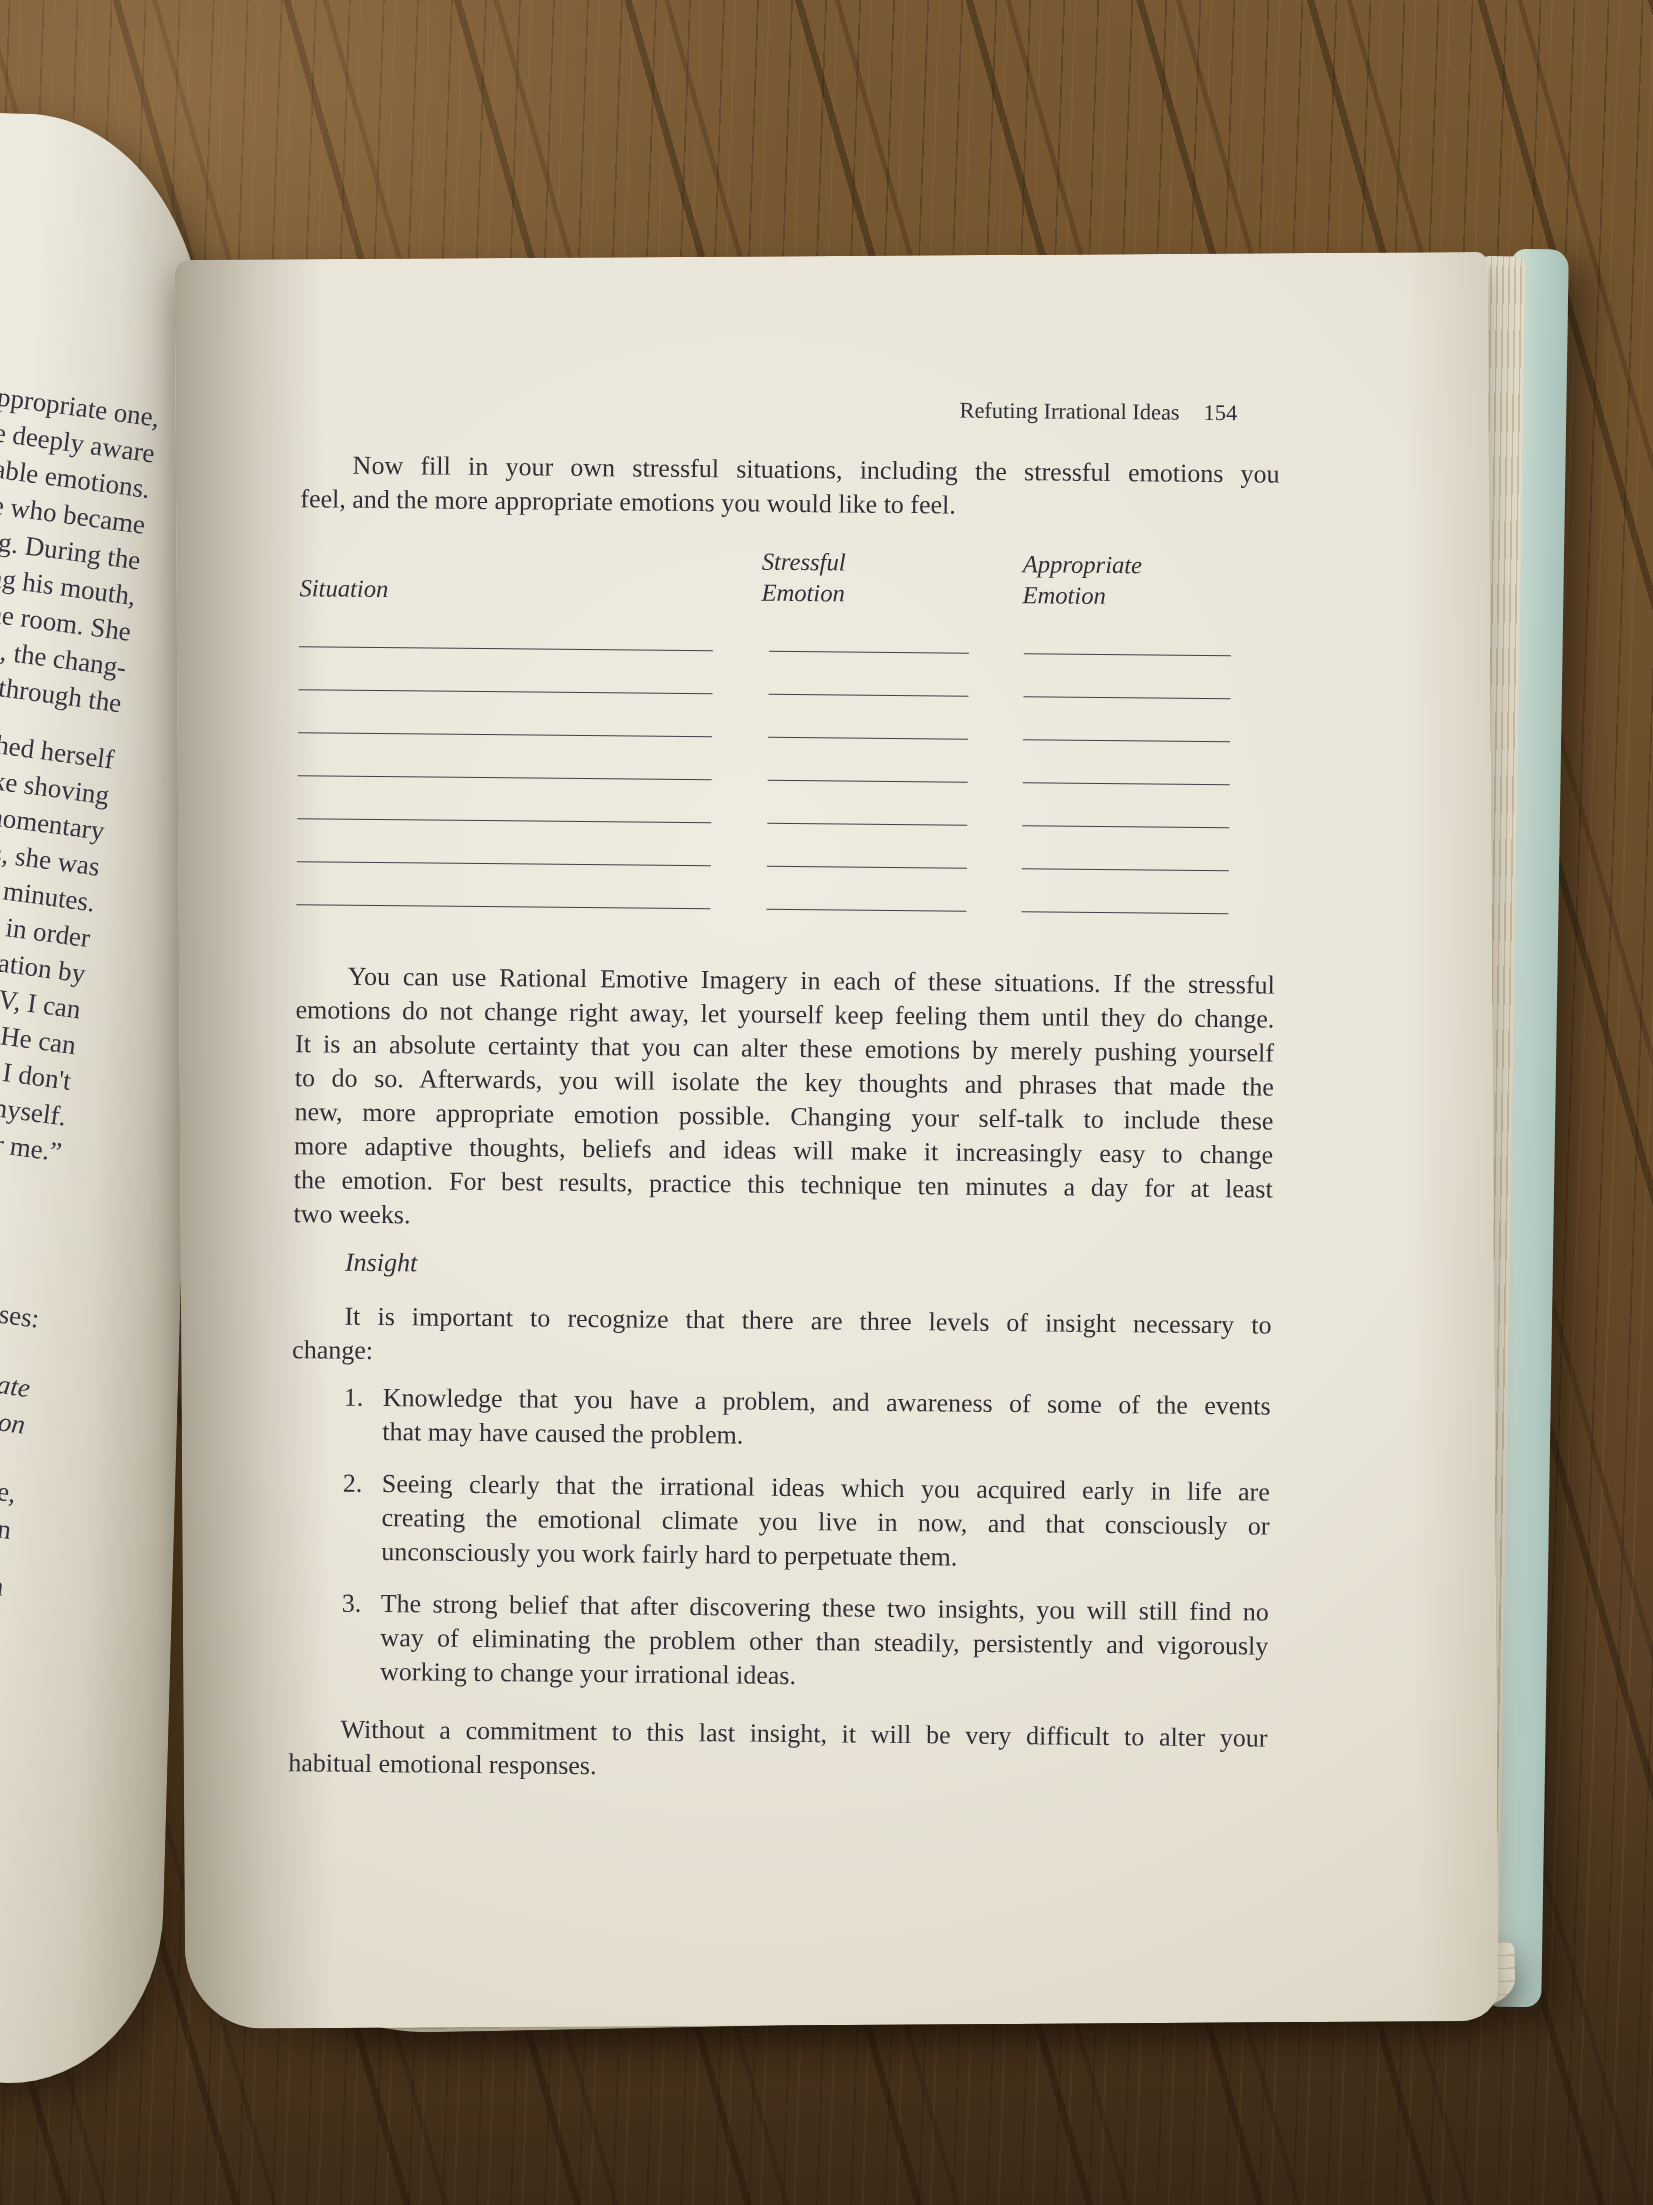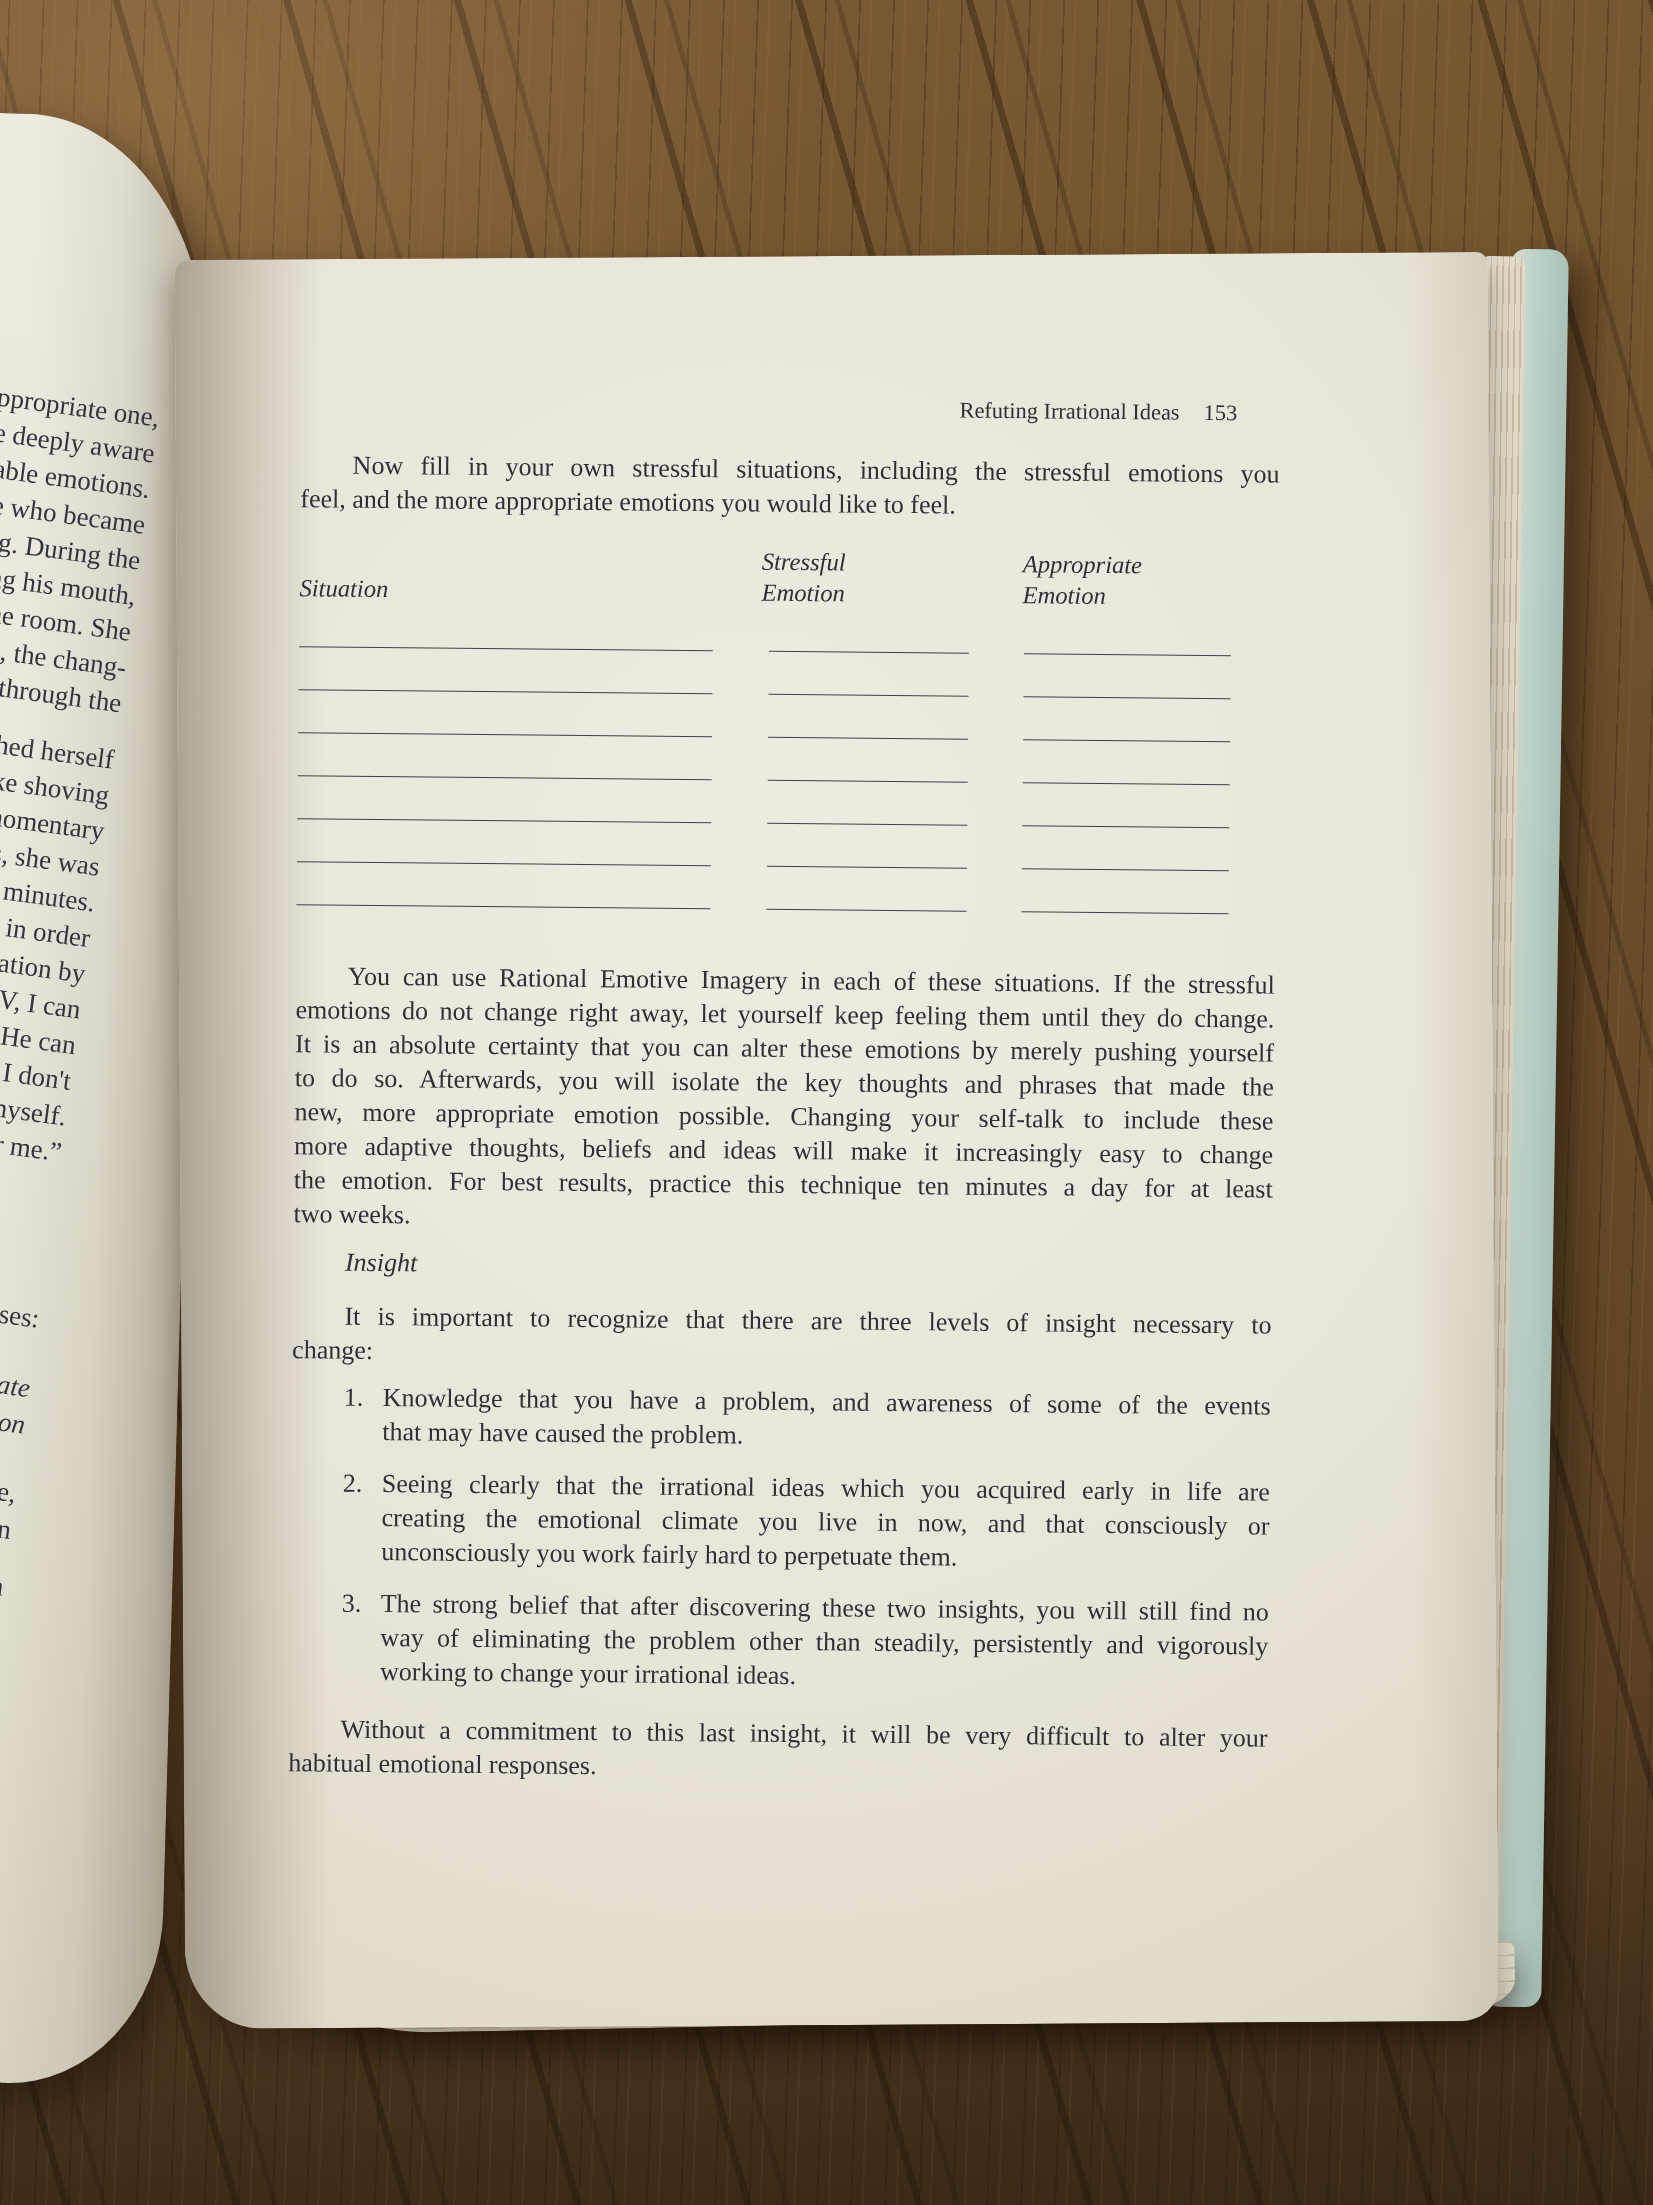--- a/index.html
+++ b/index.html
@@ -160,21 +160,21 @@
   <div class="cover-edge"></div>
   <div class="fore-edge"></div>
   <div class="bottom-stack"></div>
 
   <div class="right-page">
     <div class="gutter-shade"></div>
     <div class="content">
 
       <div class="running-head">
         <span>Refuting Irrational Ideas</span>
-        <span>153</span>
+        <span>154</span>
       </div>
 
       <div class="para1">
         <div class="jline indent">Now fill in your own stressful situations, including the stressful emotions you</div>
         <div class="lline">feel, and the more appropriate emotions you would like to feel.</div>
       </div>
 
       <div class="ws-head">
         <div class="ws-h1">
           <div>Situation</div>

